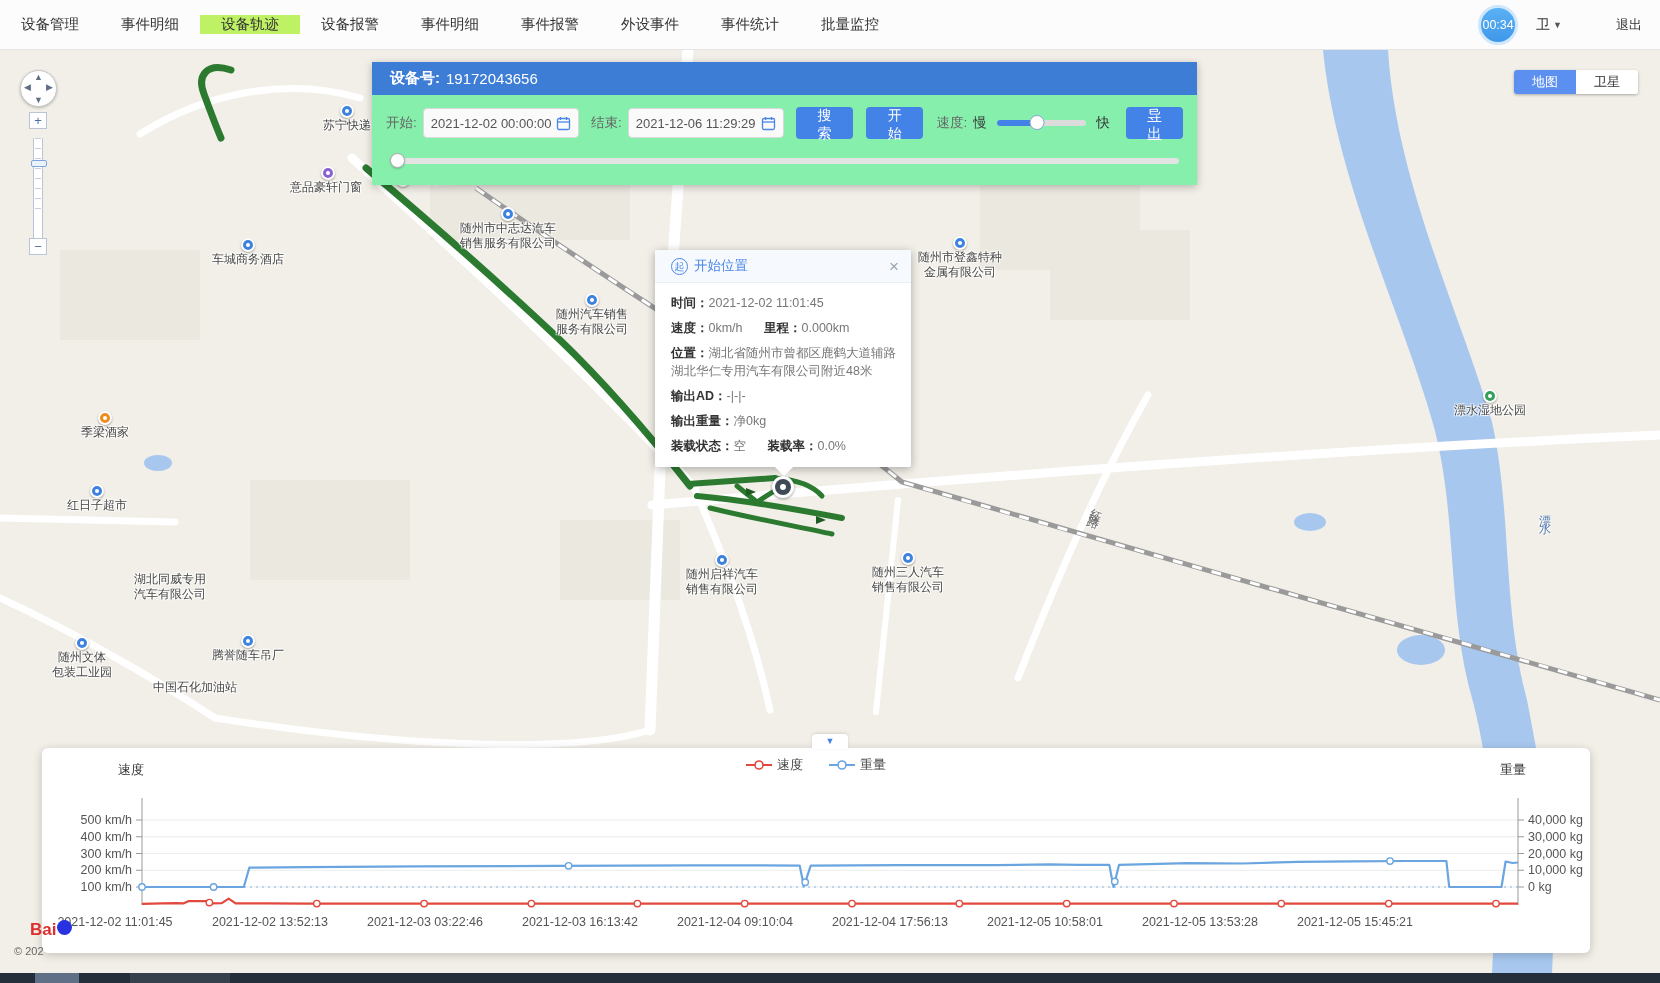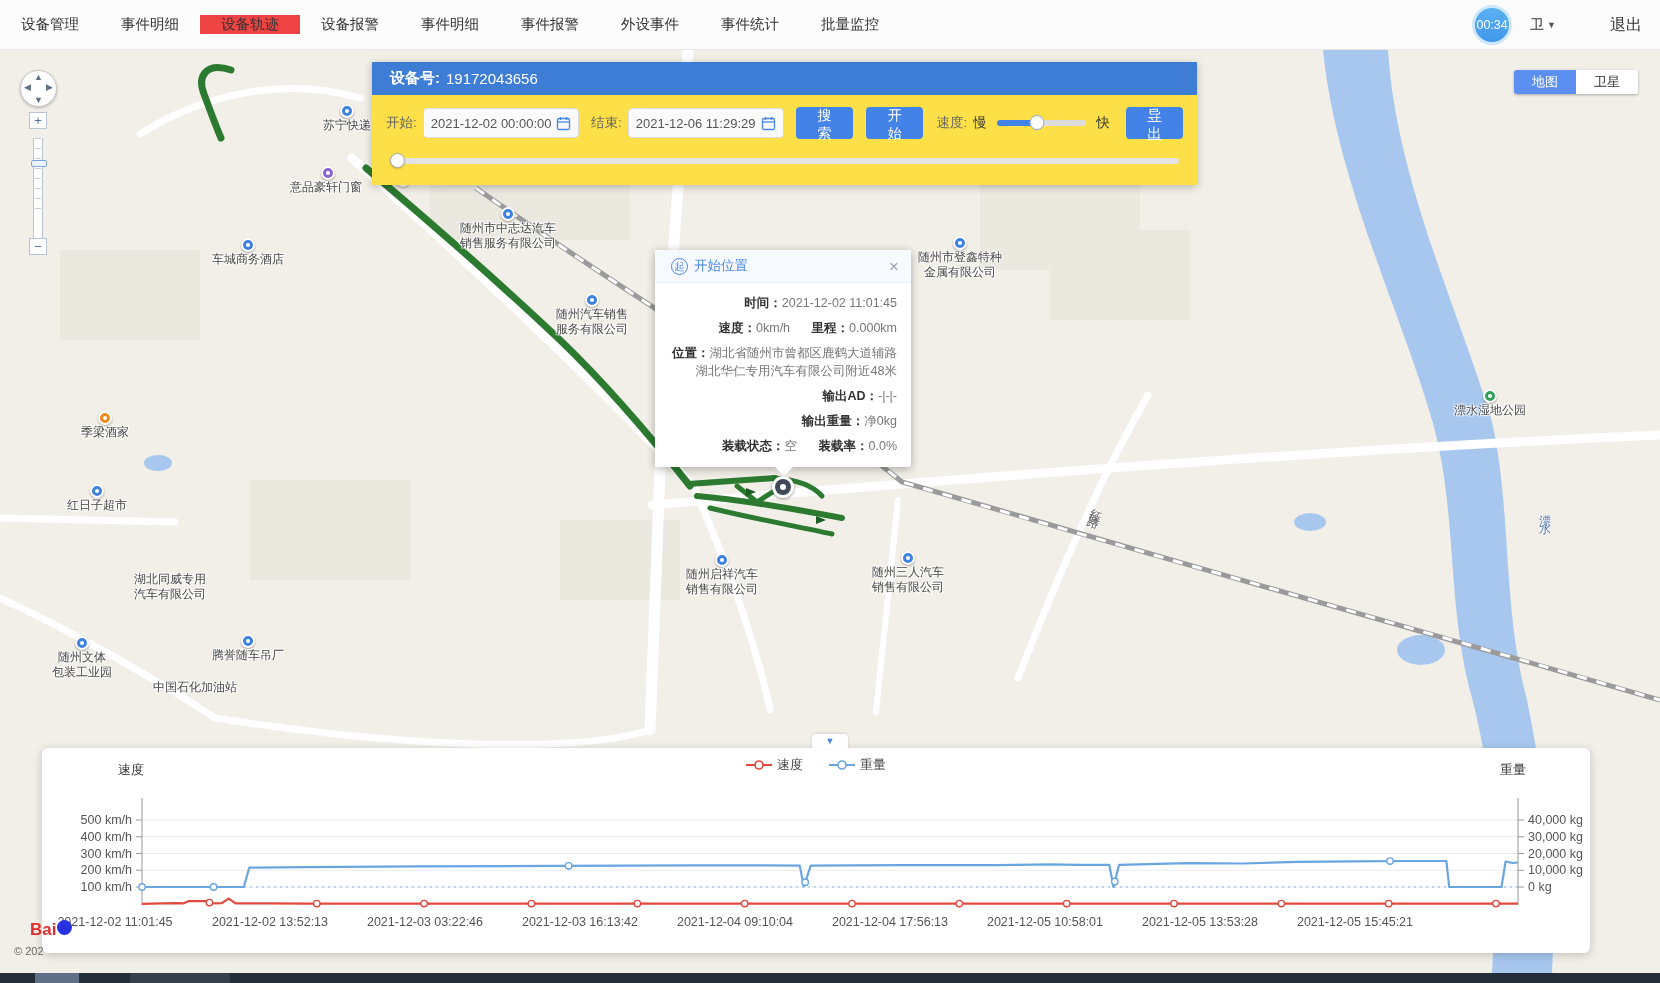--- a/index.html
+++ b/index.html
@@ -4,28 +4,28 @@
 <style>
   * { margin:0; padding:0; box-sizing:border-box; }
   html,body { width:1660px; height:983px; overflow:hidden;
     font-family:"Liberation Sans","DejaVu Sans",sans-serif; background:#f2efe8; }
 
   
   .navbar { position:absolute; top:0; left:0; width:100%; height:50px; background:#fcfcfc;
     border-bottom:1px solid #e6e6e6; z-index:30; display:flex; align-items:center; }
   .nav-tabs { display:flex; }
   .nav-tab { padding:0 21px; display:flex; align-items:center; font-size:14.5px; color:#333; cursor:pointer; }
-  .nav-tab.active { background:#ef4444; }
+  .nav-tab.active { background:#bef264; }
   .nav-right { position:absolute; right:18px; top:0; height:50px; display:flex; align-items:center; gap:32px; }
   .timer-badge { width:40px; height:40px; border-radius:50%; background:linear-gradient(180deg,#5ab1f3,#3f97ea);
     border:3px solid #cfe7fb; color:#fff; font-size:12.5px; display:flex; align-items:center; justify-content:center;
     position:relative; z-index:2; margin-right:-14px; }
   .user-chip { font-size:14px; color:#333; display:flex; align-items:center; gap:3px; }
   .caret { font-size:9px; color:#555; }
-  .logout { font-size:16px; color:#333; margin-left:22px; cursor:pointer; }
+  .logout { font-size:13px; color:#333; margin-left:22px; cursor:pointer; }
 
   
   .map { position:absolute; top:50px; left:0; width:1660px; height:923px; background:#f2efe8; z-index:1; overflow:hidden; }
   .map svg.base { position:absolute; top:0; left:0; }
   .poi { position:absolute; transform:translate(-50%,-8px); display:flex; flex-direction:column; align-items:center; z-index:3; }
   .poi.side-left { transform:translate(-100%,-8px); }
   .poi.side-right { flex-direction:row; transform:translate(-8px,-8px); }
   .poi.side-left .poi-text { margin-right:4px; }
   .poi.side-right .poi-text { margin-left:4px; order:2; }
   .poi-dot { width:14px; height:14px; border-radius:50%; border:2px solid #fff; box-shadow:0 1px 2px rgba(0,0,0,.35); flex:0 0 auto; }
@@ -51,21 +51,21 @@
 
   
   .map-toggle { position:absolute; top:20px; right:22px; display:flex; z-index:6; border-radius:3px; overflow:hidden;
     box-shadow:0 1px 3px rgba(0,0,0,.3); font-size:13px; }
   .map-toggle div { padding:3px 18px; cursor:pointer; }
   .toggle-on { background:#5b8ff0; color:#fff; }
   .toggle-off { background:#fff; color:#333; }
 
   
   .dev-panel { position:absolute; left:372px; top:62px; width:825px; z-index:10;
-    box-shadow:0 2px 8px rgba(0,0,0,.25); background:#fde047; }
+    box-shadow:0 2px 8px rgba(0,0,0,.25); background:#86efac; }
   .dev-header { height:33px; background:#3d7dd6; color:#fff; font-size:15px; display:flex; align-items:center; padding:0 18px; }
   .dev-header b { font-weight:bold; margin-right:6px; }
   .dev-body { padding:12px 14px 6px; }
   .ctl-row { display:flex; align-items:center; }
   .ctl-label { font-size:13.5px; color:#666; margin-right:6px; white-space:nowrap; }
   .date-input { width:160px; height:30px; border:1px solid #d9d9d9; border-radius:4px; background:#fafafa;
     display:flex; align-items:center; padding:0 7px; margin-right:12px; cursor:pointer; }
   .date-input span { flex:1; font-size:13px; color:#555; white-space:nowrap; }
   .btn-blue { height:32px; padding:0 15px; background:#4382e6; color:#fff; border:none; border-radius:4px;
     font-size:14px; cursor:pointer; margin-right:13px; font-family:inherit; }
@@ -80,21 +80,21 @@
 
   
   .popup { position:absolute; left:655px; top:250px; width:256px; background:#fff; z-index:9;
     box-shadow:0 2px 10px rgba(0,0,0,.3); border-radius:2px; }
   .popup::after { content:""; position:absolute; left:120px; bottom:-9px; border:9px solid transparent; border-top-color:#fff; border-bottom:none; }
   .popup-head { height:33px; background:#f6fafe; border-bottom:1px solid #e8eef5; display:flex; align-items:center; padding:0 12px 0 16px; }
   .popup-title-icon { width:17px; height:17px; border:1.5px solid #4a86e8; border-radius:50%; color:#4a86e8;
     font-size:10px; line-height:15px; text-align:center; margin-right:6px; }
   .popup-title { color:#4a86e8; font-size:13.5px; flex:1; }
   .popup-close { color:#9aa4ae; font-size:17px; cursor:pointer; line-height:1; }
-  .popup-body { padding:11px 14px 10px 16px;text-align:right; }
+  .popup-body { padding:11px 14px 10px 16px; }
   .p-row { margin-bottom:7px; font-size:12.5px; line-height:18px; }
   .p-label { font-weight:bold; color:#333; }
   .p-val { color:#777; }
   .p-gap { margin-left:18px; }
 
   
   .collapse-tab { position:absolute; left:812px; top:734px; width:36px; height:15px; background:#fff;
     border-radius:4px 4px 0 0; z-index:11; text-align:center; font-size:9px; color:#4382e6; line-height:14px;
     box-shadow:0 -1px 3px rgba(0,0,0,.12); cursor:pointer; }
   .chart-panel { position:absolute; left:42px; top:748px; width:1548px; height:205px; background:#fff;

